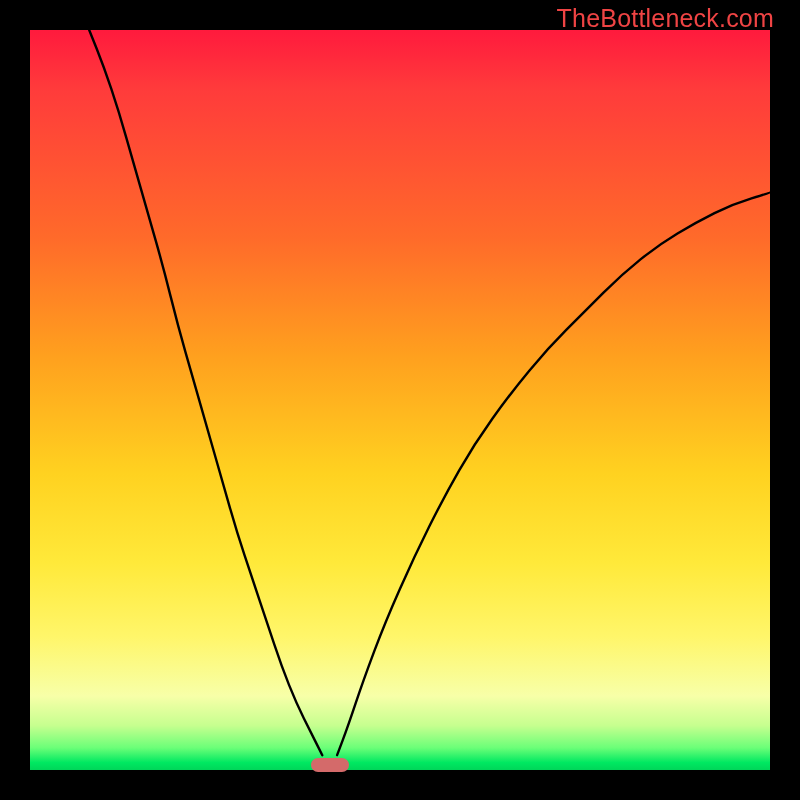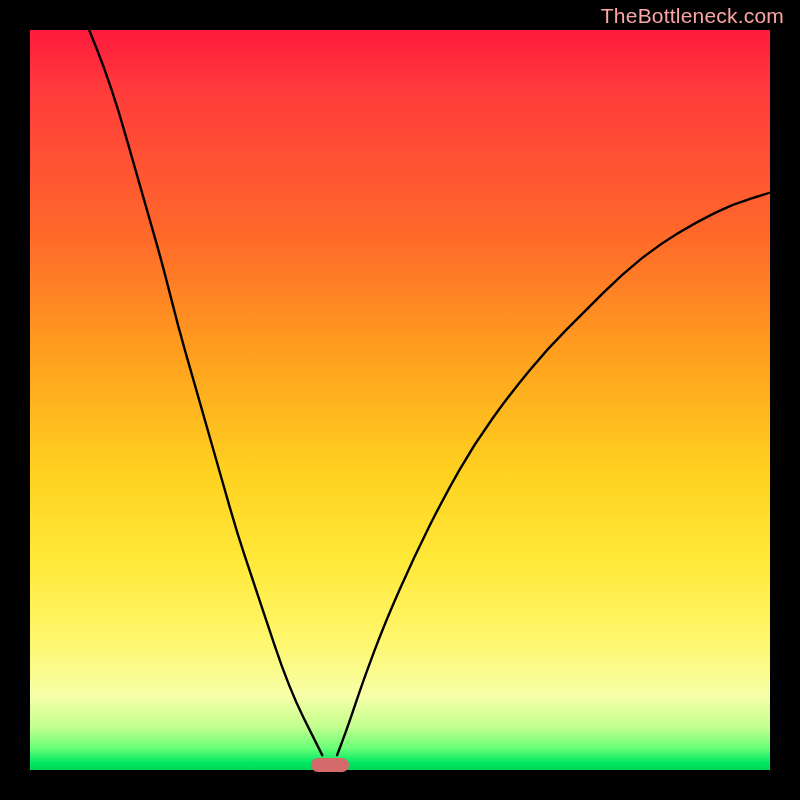--- a/index.html
+++ b/index.html
@@ -52,23 +52,23 @@
     position: absolute;
     width: 38px;
     height: 14px;
     border-radius: 7px;
     background: #d46a6a;
     
   }
   .watermark {
     position: absolute;
     top: 4px;
-    right: 16px;
-    color: #fca5a5;
-    font-size: 21px;
+    right: 26px;
+    color: #ef4444;
+    font-size: 25px;
     letter-spacing: 0.2px;
     font-weight: 500;
   }
 </style>
 </head>
 <body>
 
 <div class="frame">
   <div class="plot">
     <svg class="curve" viewBox="0 0 740 740" preserveAspectRatio="none">

